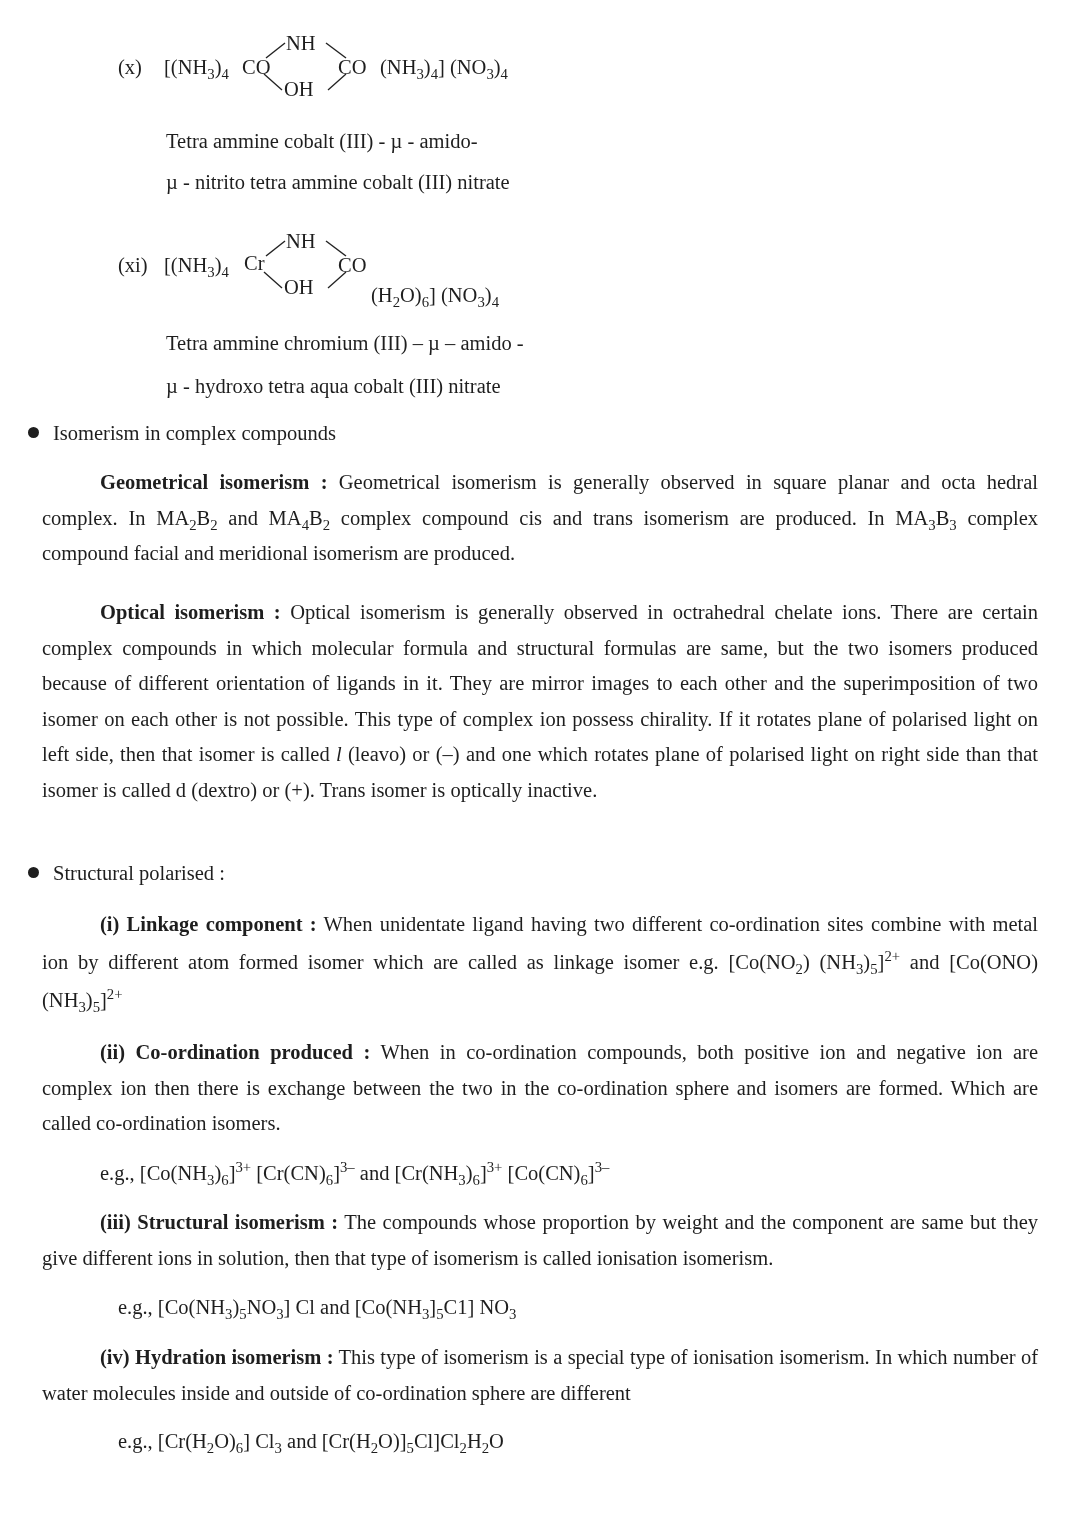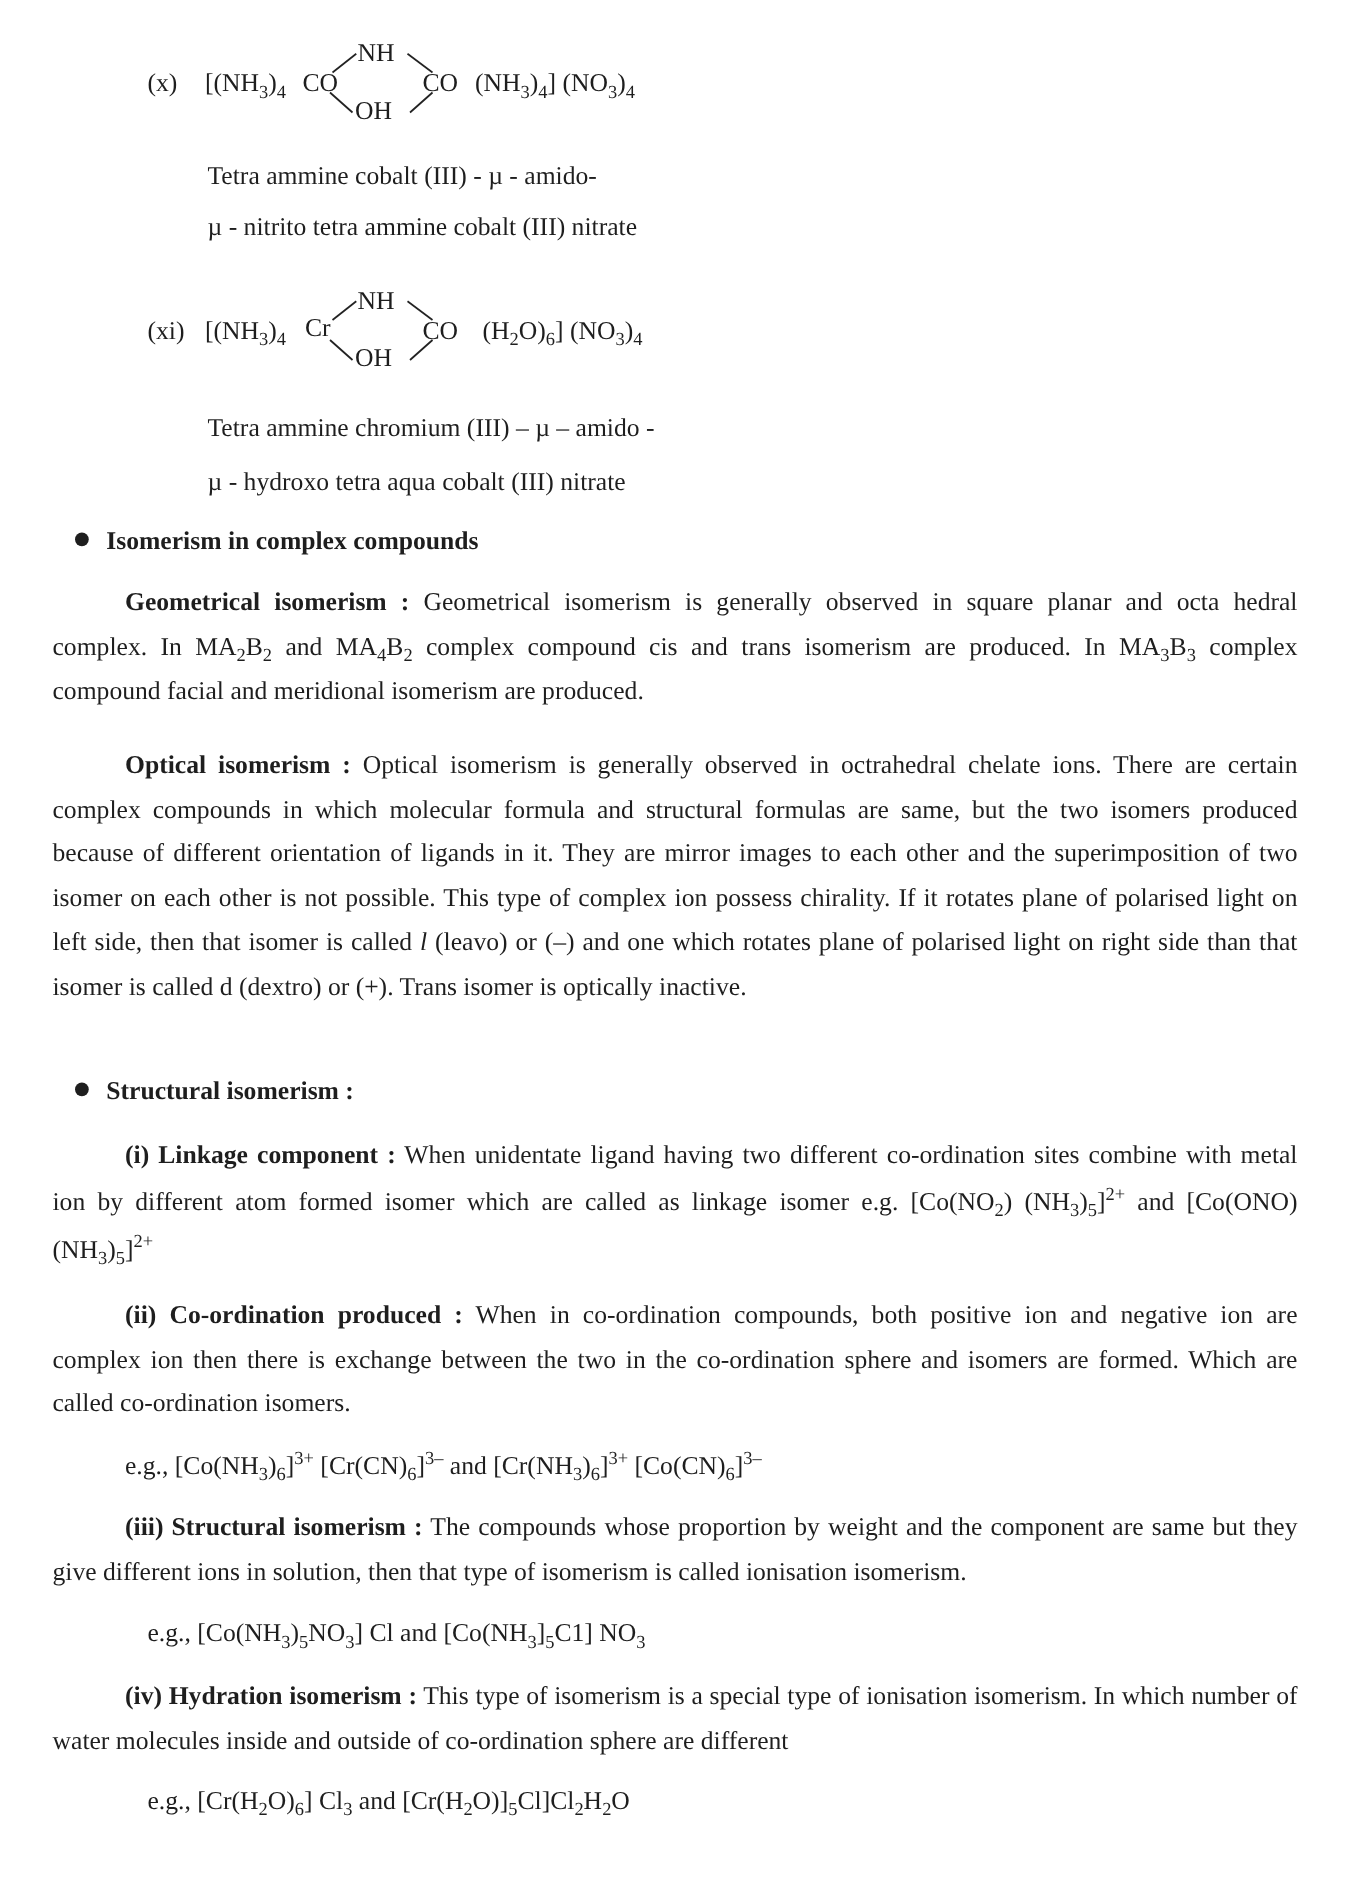--- a/index.html
+++ b/index.html
@@ -10,21 +10,21 @@
   }
   sub { font-size: 0.72em; vertical-align: -0.35em; line-height: 0; }
   sup { font-size: 0.72em; vertical-align: 0.55em; line-height: 0; }
   .formula-row { position: absolute; height: 80px; }
   .formula-row .lbl { position: absolute; top: 28px; }
   .formula-row .seg { position: absolute; top: 28px; white-space: nowrap; }
   .formula-row .bridge-top { position: absolute; top: 4px; }
   .formula-row .bridge-bot { position: absolute; top: 50px; }
   .formula-row svg { position: absolute; left: 0; top: 0; overflow: visible; }
   .name-line { position: absolute; left: 166px; white-space: nowrap; text-align: center; }
-  .heading { position: absolute; left: 60px; font-weight: bold; white-space: nowrap; }
+  .heading { position: absolute; left: 28px; font-weight: normal; white-space: nowrap; }
   .heading .bullet { display: inline-block; width: 11px; height: 11px; border-radius: 50%; background: #1e1e1e; margin-right: 14px; vertical-align: 2px; }
   .para {
     position: absolute; left: 42px; width: 996px; text-align: justify;
     text-align-last: left; line-height: 35.5px; margin: 0;
   }
   .para .ind { display: inline-block; width: 58px; }
   .para b { font-weight: bold; }
   .eg { position: absolute; white-space: nowrap; }
   .footer { position: absolute; left: 42px; top: 1560px; width: 996px; height: 30px; }
   .footer .rule { position: absolute; top: 14px; height: 2px; background: #222; }
@@ -57,39 +57,39 @@
     <line x1="146" y1="46" x2="164" y2="62" stroke="#222" stroke-width="1.4"></line>
     <line x1="208" y1="15" x2="228" y2="30" stroke="#222" stroke-width="1.4"></line>
     <line x1="210" y1="62" x2="228" y2="46" stroke="#222" stroke-width="1.4"></line>
   </svg>
   <span class="lbl" style="left:0;font-family:Liberation Serif, serif;">(xi)</span>
   <span class="seg" style="left:46px;">[(NH<sub>3</sub>)<sub>4</sub> </span>
   <span class="seg" style="left:126px; top:26px;">Cr</span>
   <span class="bridge-top" style="left:168px;">NH</span>
   <span class="bridge-bot" style="left:166px;">OH</span>
   <span class="seg" style="left:220px;">CO</span>
-  <span class="seg" style="left:268px;">(H<sub>2</sub>O)<sub>6</sub>] (NO<sub>3</sub>)<sub>4</sub></span>
+  <span class="seg" style="left:253px;margin-top:30px;">(H<sub>2</sub>O)<sub>6</sub>] (NO<sub>3</sub>)<sub>4</sub></span>
 </div>
 <div class="name-line" style="top:332px;">Tetra ammine chromium (III) – µ – amido -</div>
 <div class="name-line" style="top:375px;">µ - hydroxo tetra aqua cobalt (III) nitrate</div>
 
 <div class="heading" style="top:422px;">
   <span class="bullet"></span><span>Isomerism in complex compounds</span>
 </div>
 
 <p class="para" style="top:465px;">
   <span class="ind"></span><b>Geometrical isomerism :</b><span> Geometrical isomerism is generally observed in square planar and octa hedral complex. In MA<sub>2</sub>B<sub>2</sub> and MA<sub>4</sub>B<sub>2</sub> complex compound cis and trans isomerism are produced. In MA<sub>3</sub>B<sub>3</sub> complex compound facial and meridional isomerism are produced.</span>
 </p>
 
 <p class="para" style="top:595px;">
   <span class="ind"></span><b>Optical isomerism :</b><span> Optical isomerism is generally observed in octrahedral chelate ions. There are certain complex compounds in which molecular formula and structural formulas are same, but the two isomers produced because of different orientation of ligands in it. They are mirror images to each other and the superimposition of two isomer on each other is not possible. This type of complex ion possess chirality. If it rotates plane of polarised light on left side, then that isomer is called <i>l</i> (leavo) or (–) and one which rotates plane of polarised light on right side than that isomer is called d (dextro) or (+). Trans isomer is optically inactive.</span>
 </p>
 
 <div class="heading" style="top:862px;">
-  <span class="bullet"></span><span>Structural isomerism :</span>
+  <span class="bullet"></span><span>Structural polarised :</span>
 </div>
 
 <p class="para" style="top:905px; line-height:38px;">
   <span class="ind"></span><b>(i) Linkage component :</b><span> When unidentate ligand having two different co-ordination sites combine with metal ion by different atom formed isomer which are called as linkage isomer e.g. [Co(NO<sub>2</sub>) (NH<sub>3</sub>)<sub>5</sub>]<sup>2+</sup> and [Co(ONO)(NH<sub>3</sub>)<sub>5</sub>]<sup>2+</sup></span>
 </p>
 
 <p class="para" style="top:1035px;">
   <span class="ind"></span><b>(ii) Co-ordination produced :</b><span> When in co-ordination compounds, both positive ion and negative ion are complex ion then there is exchange between the two in the co-ordination sphere and isomers are formed. Which are called co-ordination isomers.</span>
 </p>
 <div class="eg" style="left:100px; top:1162px;">e.g., [Co(NH<sub>3</sub>)<sub>6</sub>]<sup>3+</sup> [Cr(CN)<sub>6</sub>]<sup>3–</sup> and [Cr(NH<sub>3</sub>)<sub>6</sub>]<sup>3+</sup> [Co(CN)<sub>6</sub>]<sup>3–</sup></div>

